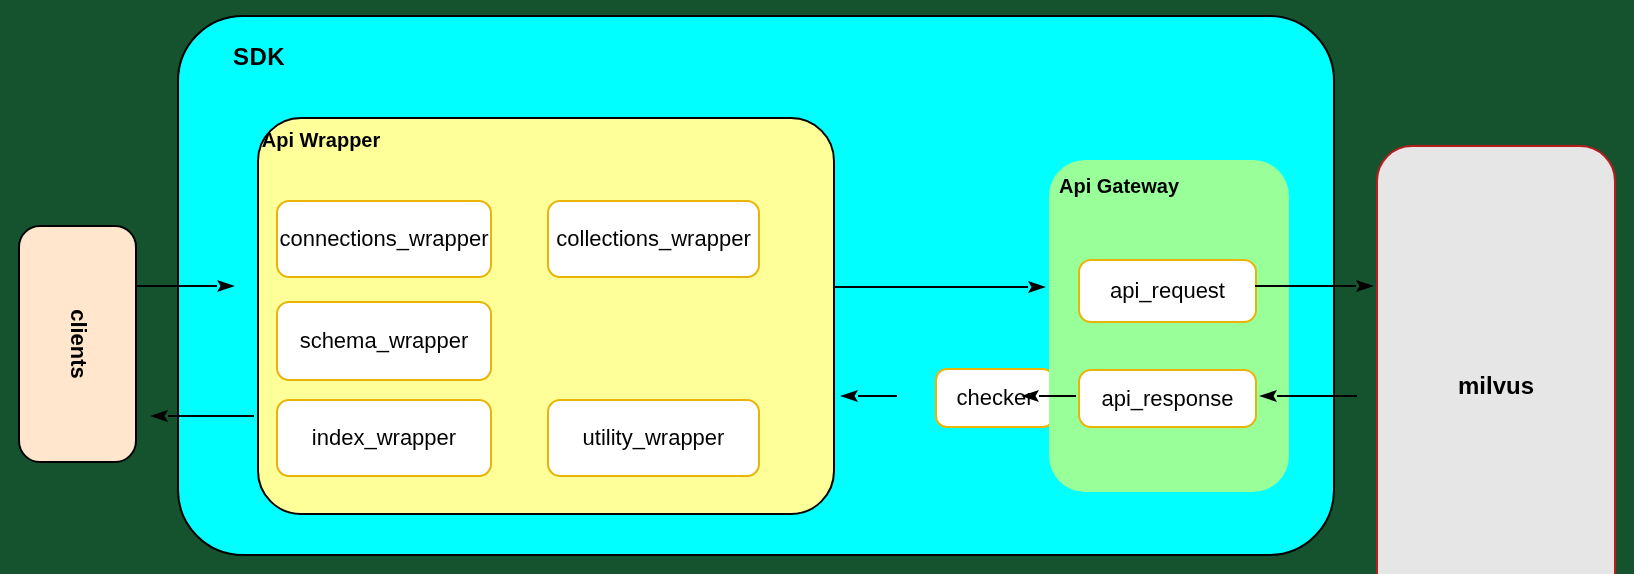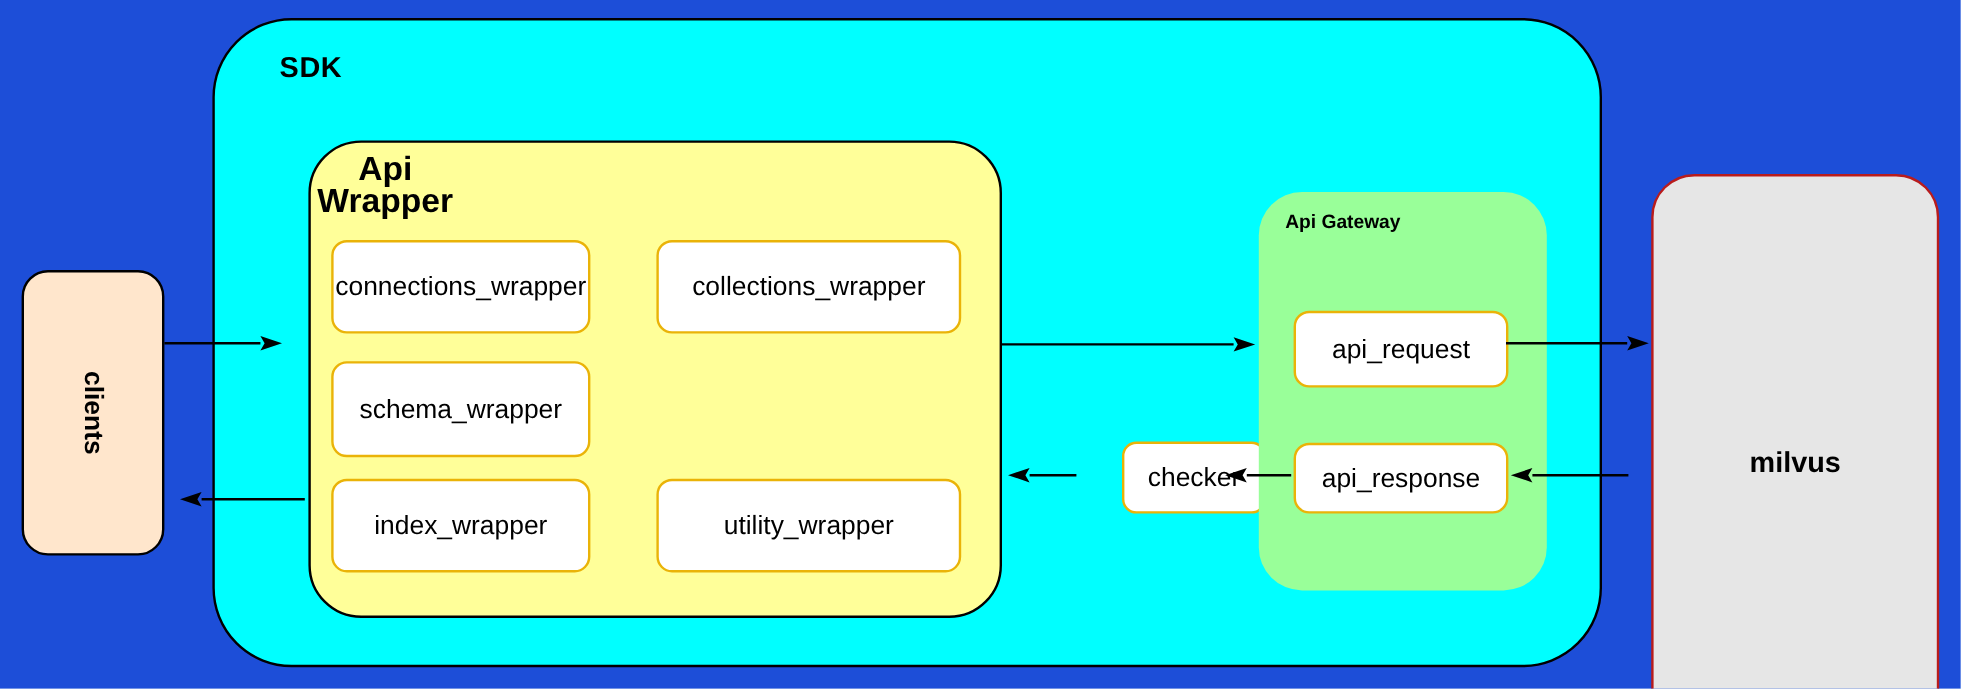--- a/index.html
+++ b/index.html
@@ -1,20 +1,20 @@
 <!DOCTYPE html>
 <html><head>
 <meta charset="utf-8">
 <style>
   html, body { margin: 0; padding: 0; background: #FFFFFF; }
   .canvas {
     position: relative;
     width: 1634px;
     height: 574px;
-    background: #1d4ed8;
+    background: #14532d;
     font-family: "Liberation Sans", "DejaVu Sans", sans-serif;
     color: #000000;
     overflow: hidden;
   }
   .abs { position: absolute; box-sizing: border-box; }
 
   
   .sdk {
     left: 177px; top: 15px; width: 1158px; height: 541px;
     background: #00FFFF; border: 2px solid #000; border-radius: 66px;
@@ -22,39 +22,39 @@
   .sdk-label {
     position: absolute; left: 54px; top: 26px;
     font-weight: bold; font-size: 24px; letter-spacing: 0.5px;
   }
   .api-wrapper {
     left: 78px; top: 100px; width: 578px; height: 398px;
     background: #FFFF99; border: 2px solid #000; border-radius: 44px;
   }
   .api-wrapper-label {
     position: absolute; left: 0px; top: 8px; width: 124px;
-    text-align: center; font-weight: bold; font-size: 28px; line-height: 27px;
+    text-align: center; font-weight: bold; font-size: 20px; line-height: 27px;
   }
   .api-gateway {
     left: 870px; top: 143px; width: 240px; height: 332px;
     background: #99FF99; border-radius: 36px;
   }
   .api-gateway-label {
     position: absolute; left: 8px; top: 12px; width: 124px;
-    text-align: center; font-weight: bold; font-size: 16px; line-height: 28px;
+    text-align: center; font-weight: bold; font-size: 20px; line-height: 28px;
   }
 
   
   .node {
     background: #FFFFFF; border: 2px solid #eab308; border-radius: 13px;
     display: flex; align-items: center; justify-content: center;
     font-size: 22px; text-align: center;
   }
   .module-col1 { left: 17px;  width: 216px; }
-  .module-col2 { left: 288px; width: 254px; }
+  .module-col2 { left: 288px; width: 213px; }
   .module-row1 { top: 81px;  height: 78px; }
   .module-row2 { top: 182px; height: 80px; border-radius: 13px; }
   .module-row3 { top: 280px; height: 78px; }
 
   .checker {
     left: 756px; top: 351px; width: 120px; height: 60px; border-radius: 12px;
   }
   .api-request  { left: 29px; top: 99px;  width: 179px; height: 64px; }
   .api-response { left: 29px; top: 209px; width: 179px; height: 59px; }
 

